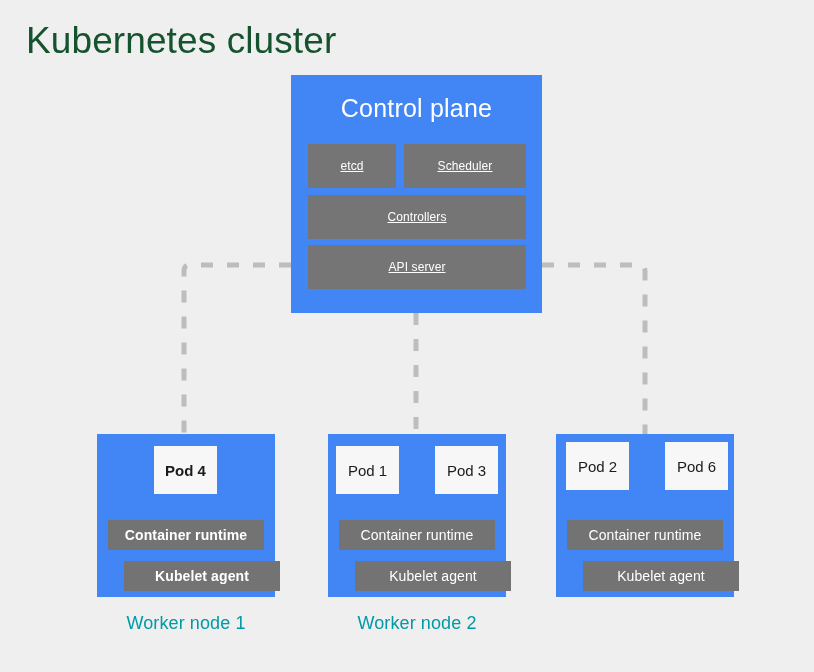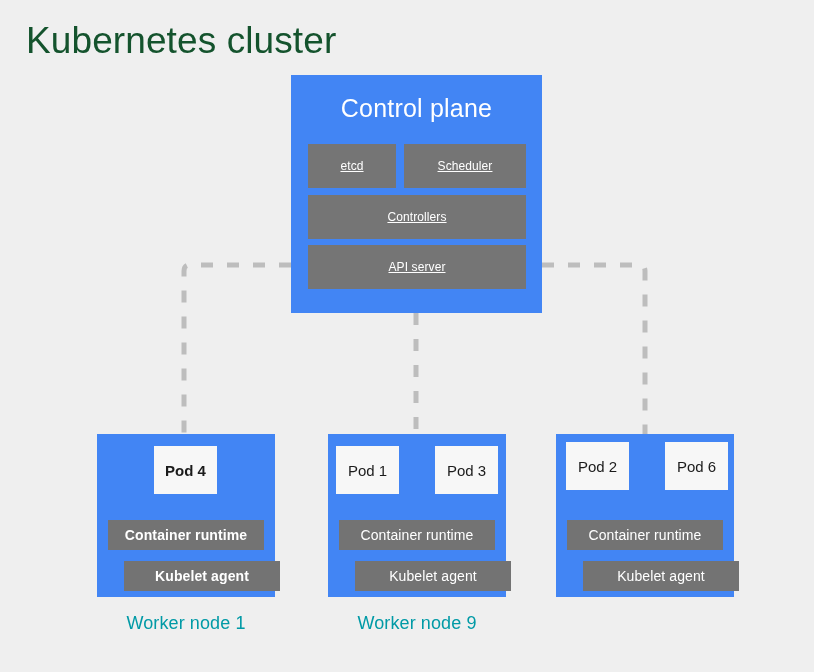--- a/index.html
+++ b/index.html
@@ -165,21 +165,21 @@
     <div class="node-bar bar-kubelet">Kubelet agent</div>
   </div>
   <div id="worker-label-1" class="worker-label">Worker node 1</div>
 
   <div id="worker-node-2" class="worker-node blue-panel">
     <div id="pod-1" class="pod">Pod 1</div>
     <div id="pod-3" class="pod">Pod 3</div>
     <div class="node-bar bar-runtime">Container runtime</div>
     <div class="node-bar bar-kubelet">Kubelet agent</div>
   </div>
-  <div id="worker-label-2" class="worker-label">Worker node 9</div>
+  <div id="worker-label-2" class="worker-label">Worker node 2</div>
 
   <div id="worker-node-3" class="worker-node blue-panel">
     <div id="pod-2" class="pod">Pod 2</div>
     <div id="pod-6" class="pod">Pod 6</div>
     <div class="node-bar bar-runtime">Container runtime</div>
     <div class="node-bar bar-kubelet">Kubelet agent</div>
   </div>
 
 </div>
 

